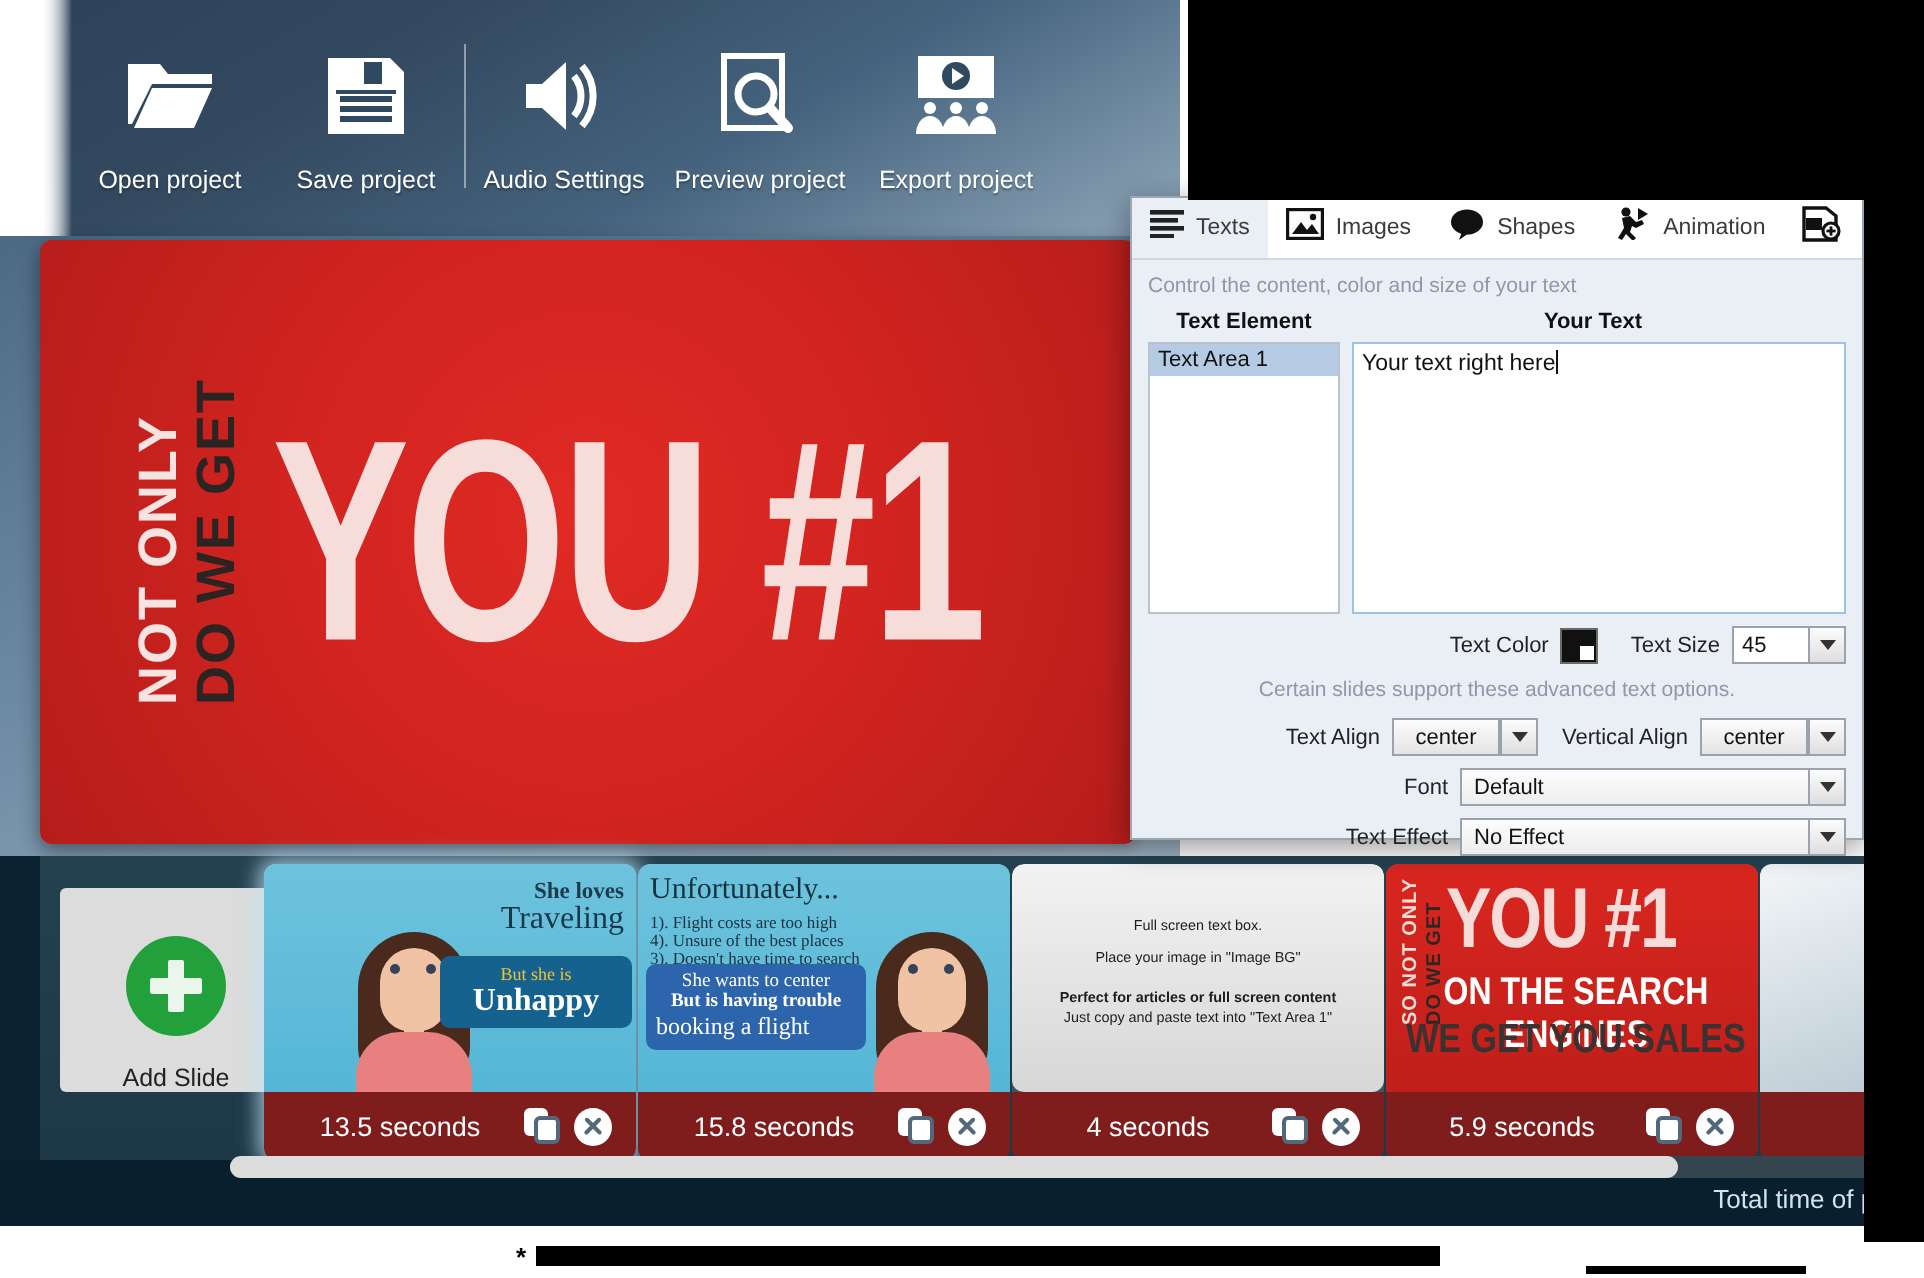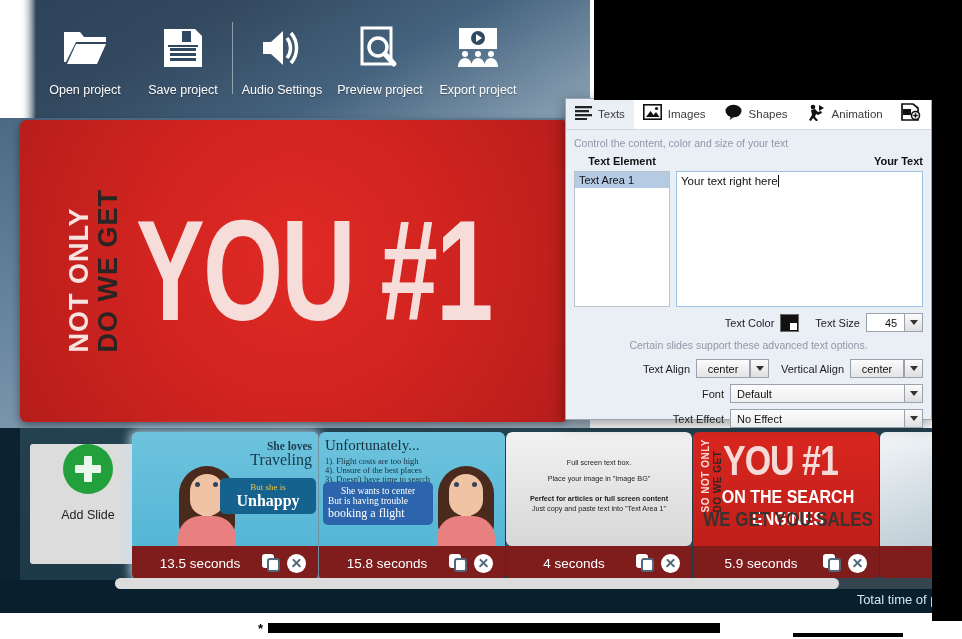--- a/index.html
+++ b/index.html
@@ -50,23 +50,23 @@
   #slides-strip{position:absolute;left:0;top:428px;width:590px;height:152px;
      background:#0c2231;}
   #timeline-bar{position:absolute;left:0;top:580px;width:590px;height:33px;background:#0a1f2d;}
 
   
   #slides-strip-wide{position:absolute;left:20px;top:428px;width:942px;height:152px;
      background:linear-gradient(180deg,#24414f 0%,#1d3847 100%);}
   #timeline-wide{position:absolute;left:20px;top:580px;width:942px;height:33px;
      background:#0a1f2d;}
 
-  .add-slide{position:absolute;left:10px;top:16px;width:116px;height:120px;
+  .add-slide{position:absolute;left:10px;top:16px;width:116px;height:102px;
      background:#dcdcdc;border-radius:3px;display:flex;flex-direction:column;
-     align-items:center;justify-content:flex-start;cursor:pointer;}
+     align-items:center;justify-content:flex-end;cursor:pointer;}
   .plus-circle{width:50px;height:50px;border-radius:50%;background:#22a03b;
      display:flex;align-items:center;justify-content:center;}
   .plus-circle:before{content:"";position:absolute;width:26px;height:8px;background:#eaf6ec;border-radius:1px;}
   .plus-circle:after{content:"";position:absolute;width:8px;height:26px;background:#eaf6ec;border-radius:1px;}
   .add-slide .lb{margin-top:14px;font-size:12.5px;color:#222;}
 
   .thumbs{position:absolute;left:112px;top:0;height:152px;display:flex;gap:0;}
   .thumb{position:relative;width:186px;height:148px;margin-top:4px;margin-right:1px;
      border-radius:6px;overflow:hidden;background:#3b5567;cursor:pointer;}
   .thumb.sel{outline:3px solid #cfe7f5;outline-offset:-3px;
@@ -124,37 +124,37 @@
   #text-panel{position:absolute;left:565px;top:98px;width:367px;height:322px;
      background:#eaeef5;border:1px solid #9aa6b5;box-sizing:border-box;
      box-shadow:0 4px 14px rgba(0,0,0,.4);}
   .tabs{height:30px;background:#ffffff;border-bottom:1px solid #d2d8e0;display:flex;align-items:flex-start;}
   .tab{display:flex;align-items:center;gap:6px;padding:0 9px;height:30px;cursor:pointer;}
   .tab.active{background:#eaeef5;}
   .tab .lb{font-size:11.5px;color:#3b3b3b;}
   .panel-hint{padding:7px 0 4px 8px;font-size:10.5px;color:#8d99a8;}
   .col-heads{display:flex;padding:2px 8px 4px 8px;}
   .col-heads .h1{width:96px;text-align:center;font-size:11px;font-weight:bold;color:#111;}
-  .col-heads .h2{flex:1;text-align:right;font-size:11px;font-weight:bold;color:#111;}
+  .col-heads .h2{flex:1;text-align:center;font-size:11px;font-weight:bold;color:#111;}
   .panel-body{display:flex;padding:0 8px;gap:6px;}
   .elem-list{width:96px;height:136px;background:#fff;border:1px solid #b9c2cd;box-sizing:border-box;}
   .elem-list .it{font-size:11px;padding:2px 4px;color:#111;cursor:pointer;}
   .elem-list .it.sel{background:#b5cbe4;}
   .text-area{flex:1;height:136px;background:#fff;border:1px solid #9cc3e5;box-sizing:border-box;
      font-size:11.5px;color:#111;padding:3px 4px;position:relative;}
   .caret{display:inline-block;width:1px;height:12px;background:#111;vertical-align:-2px;}
   .row{display:flex;align-items:center;justify-content:flex-end;gap:6px;padding:6px 8px 0 8px;}
   .row .lb{font-size:11px;color:#222;}
   .swatch{width:19px;height:18px;border:1px solid #6a6a6a;background:#111;position:relative;box-sizing:border-box;}
   .swatch:after{content:"";position:absolute;right:1px;bottom:1px;width:7px;height:7px;background:#fff;}
   .swatch:before{content:"";position:absolute;right:2px;bottom:2px;border-left:3px solid transparent;
      border-right:3px solid transparent;border-top:4px solid #111;}
   .spin{display:flex;align-items:stretch;height:19px;}
   .spin .val{width:38px;background:#fff;border:1px solid #9aa3ad;border-right:none;box-sizing:border-box;
-     font-size:11px;color:#111;display:flex;align-items:center;padding-left:18px;}
+     font-size:11px;color:#111;display:flex;align-items:center;padding-left:4px;}
   .dd-btn{width:19px;background:linear-gradient(180deg,#fcfcfc,#dedede);border:1px solid #9aa3ad;
      box-sizing:border-box;display:flex;align-items:center;justify-content:center;cursor:pointer;}
   .dd-btn:after{content:"";border-left:4px solid transparent;border-right:4px solid transparent;border-top:5px solid #333;}
   .note{text-align:center;font-size:10.5px;color:#8d99a8;padding:7px 0 2px 0;}
   .sel-sm{display:flex;align-items:stretch;height:19px;}
   .sel-sm .val{width:54px;background:linear-gradient(180deg,#fcfcfc,#e4e4e4);border:1px solid #9aa3ad;
      box-sizing:border-box;font-size:11px;color:#111;display:flex;align-items:center;justify-content:center;}
   .sel-wide{display:flex;align-items:stretch;height:19px;width:193px;}
   .sel-wide .val{flex:1;background:linear-gradient(180deg,#fcfcfc,#eeeeee);border:1px solid #9aa3ad;
      border-right:none;box-sizing:border-box;font-size:11px;color:#111;display:flex;align-items:center;padding-left:6px;}
@@ -315,21 +315,21 @@
                 <div class="eye r"></div>
               <div class="neck"></div>
                 <div class="body"></div>
             </div>
             <div class="hd">Unfortunately...</div>
             <div class="li" style="top:24px;">1). Flight costs are too high</div>
             <div class="li" style="top:33px;">4). Unsure of the best places</div>
             <div class="li" style="top:42px;">3). Doesn't have time to search</div>
             <div class="box">
               <div style="font-size:9.5px;text-align:center;">She wants to center</div>
-              <div style="font-size:9.5px;font-weight:normal;">But is having trouble</div>
+              <div style="font-size:9.5px;font-weight:bold;text-align:center;">But is having trouble</div>
               <div style="font-size:12px;">booking a flight</div>
             </div>
           </div>
         </div>
         <div class="bar">
           <div class="dur">15.8 seconds</div>
           <div class="acts">
             <span class="copy-ic">
                 <i class="b1"></i>
                 <i class="b2"></i>

